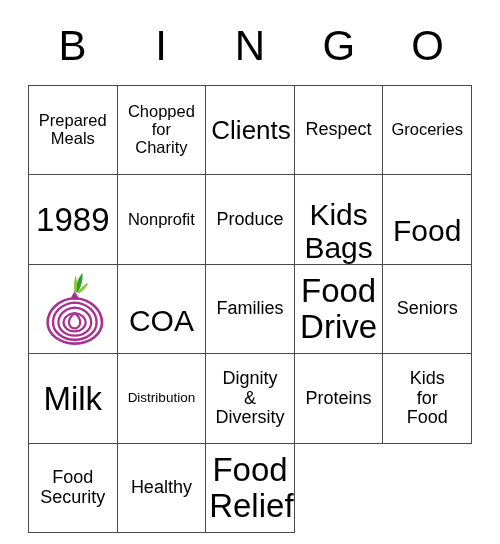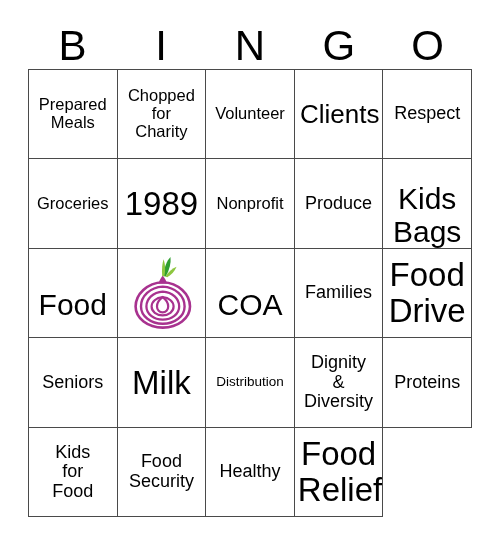--- a/index.html
+++ b/index.html
@@ -42,21 +42,21 @@
     font-weight: 400;
     letter-spacing: 0px;
     color: #000000;
     user-select: none;
   }
 
   
   #grid {
     position: absolute;
     left: 28px;
-    top: 69px;
+    top: 85px;
     width: 444px;
     height: 448px;
     display: grid;
     grid-template-columns: repeat(5, 1fr);
     grid-template-rows: repeat(5, 1fr);
     border-top: 1.6px solid #4a4a4a;
     border-left: 1.6px solid #4a4a4a;
     box-sizing: border-box;
     background: #ffffff;
   }
@@ -116,23 +116,20 @@
     <div class="cell">
       <span class="cell-text fs-sm">Prepared
 Meals</span>
     </div>
     <div class="cell">
       <span class="cell-text fs-sm">Chopped
 for
 Charity</span>
     </div>
     <div class="cell">
-      <span class="cell-text fs-sm">Volunteer</span>
-    </div>
-    <div class="cell">
       <span class="cell-text fs-xl">Clients</span>
     </div>
     <div class="cell">
       <span class="cell-text fs-md">Respect</span>
     </div>
 
     <div class="cell">
       <span class="cell-text fs-sm">Groceries</span>
     </div>
     <div class="cell">

